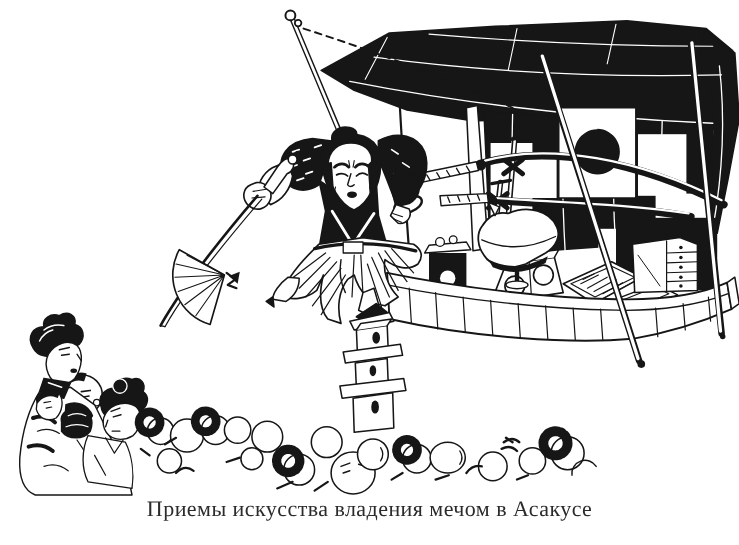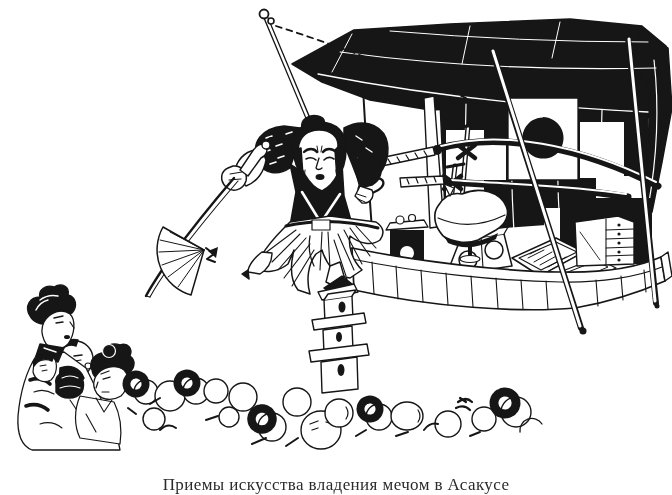--- a/index.html
+++ b/index.html
@@ -5,23 +5,23 @@
   html,body{margin:0;padding:0;}
   body{
     width:672px;height:495px;
     background:#ffffff;
     font-family:"Liberation Serif", serif;
     position:relative;
     overflow:hidden;
   }
   .art{position:absolute;top:0;left:0;}
   .caption{
-    position:absolute;left:0;right:0;top:475px;
+    position:absolute;left:0;right:0;top:452px;
     text-align:center;
-    font-size:17px;
+    font-size:20px;
     letter-spacing:0.4px;
     color:#2b2b2b;
   }
   svg *{vector-effect:none;}
 </style>
 </head>
 <body>
 
 <div class="art">
 <svg width="672" height="452" viewBox="0 0 672 452" role="img" aria-label="Black-and-white engraving: a street performer at Asakusa balances on a stack of wooden measure boxes, sword with a fan on its tip in his outstretched hand, in front of a booth hung with swords; a crowd of children watches below">

